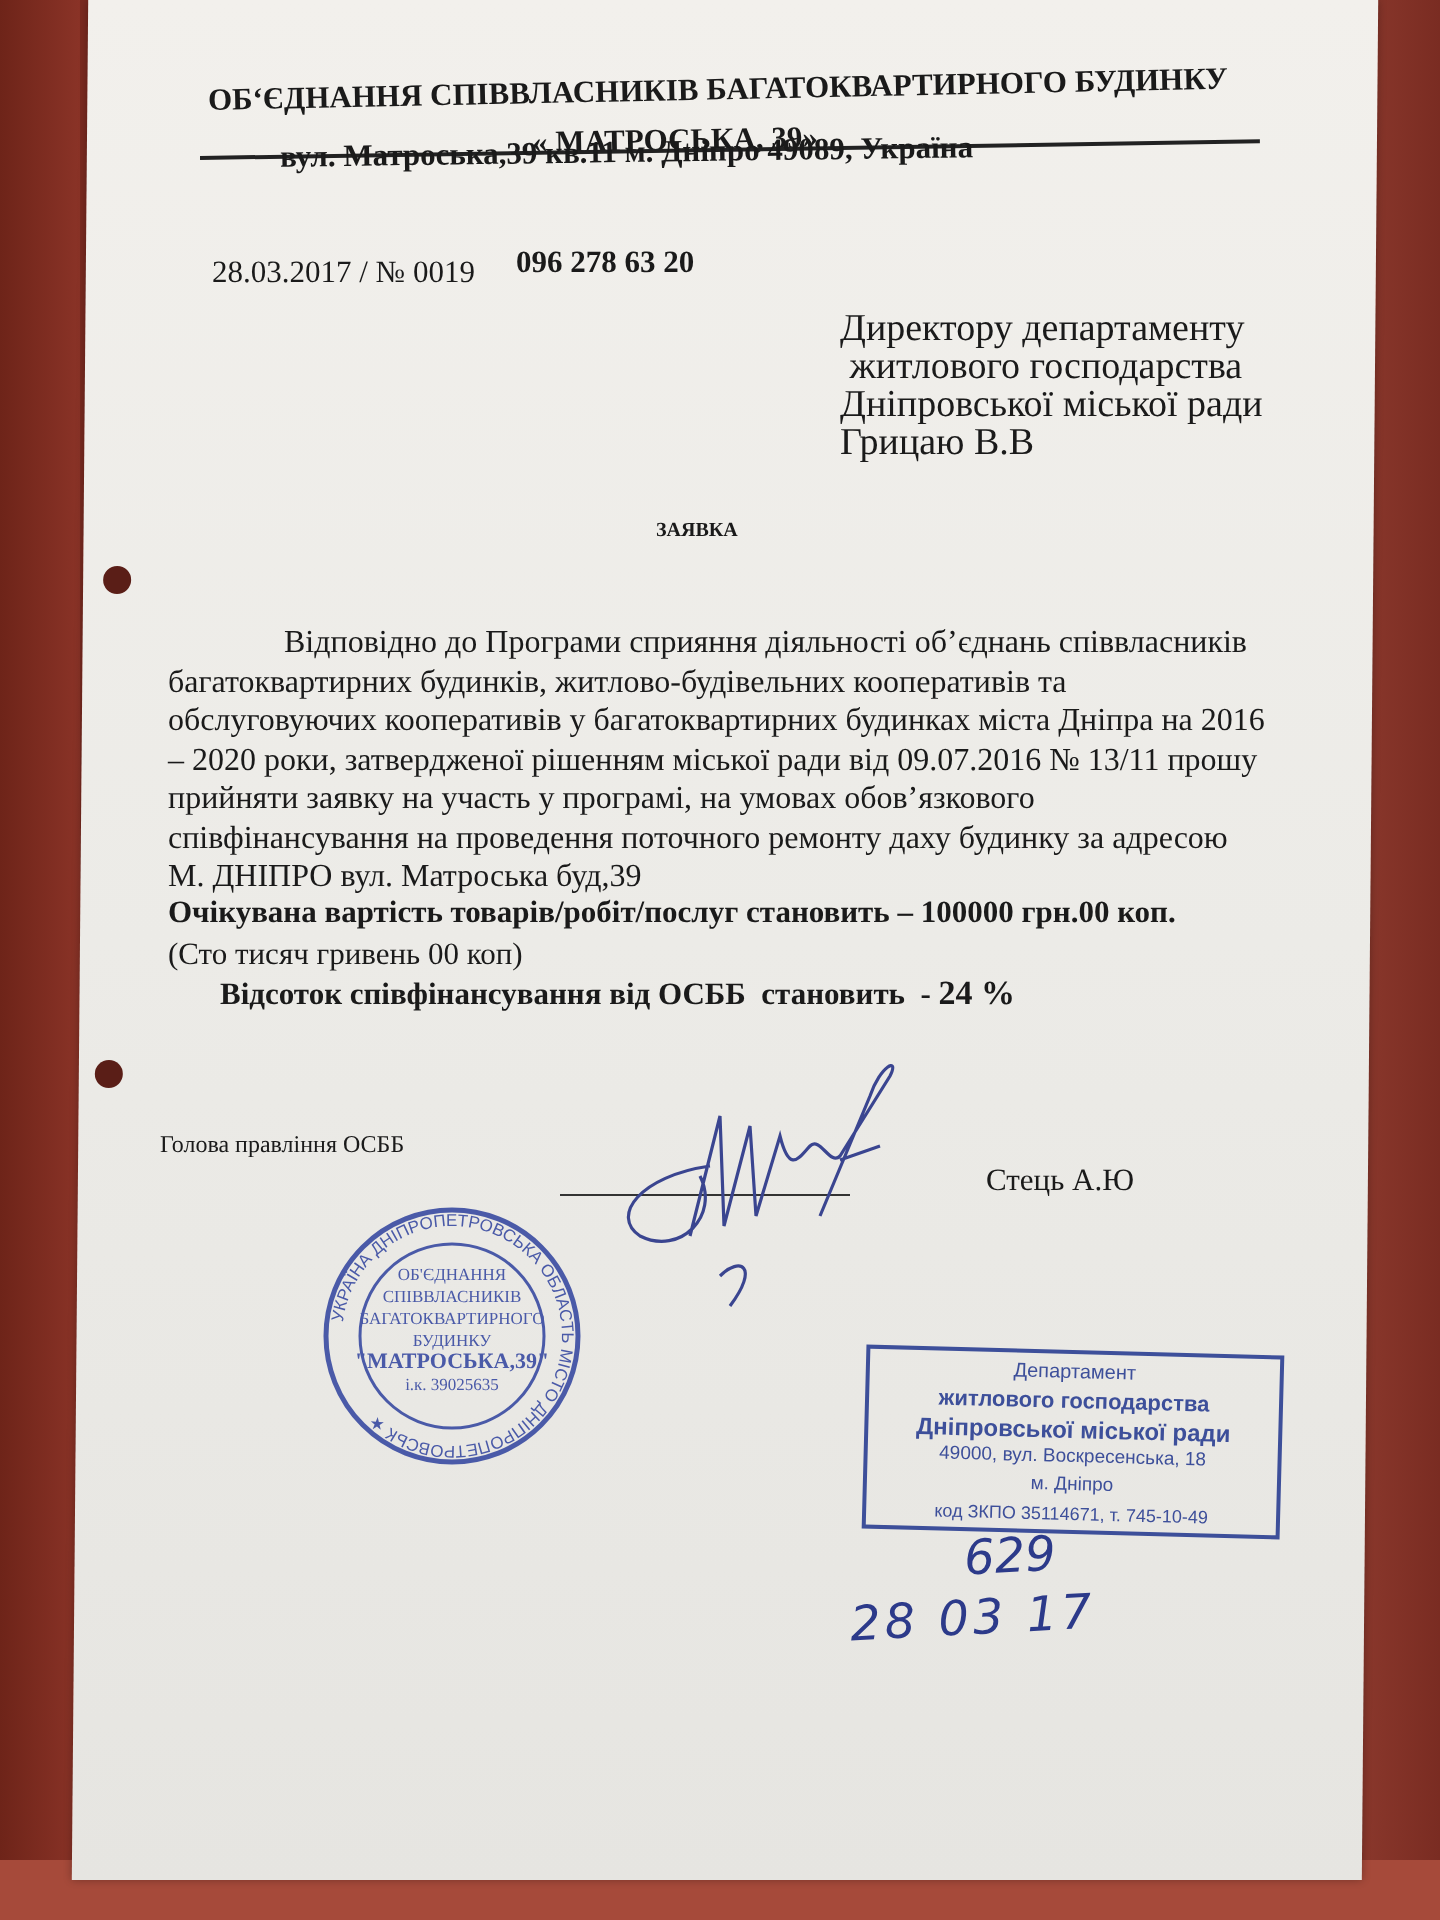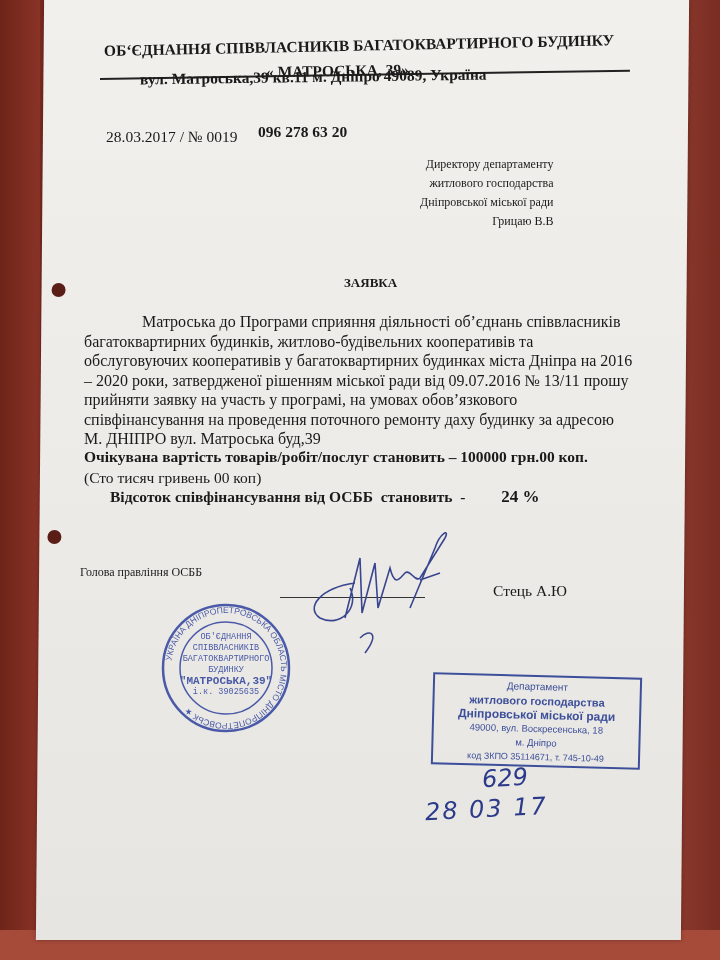--- a/index.html
+++ b/index.html
@@ -9,28 +9,28 @@
   .bg-bottom{position:absolute;left:0;bottom:0;width:720px;height:30px;background:#a64a3a;}
   .paper{position:absolute;left:40px;top:0;width:645px;height:940px;background:linear-gradient(180deg,#f2f0ec 0%,#ecebe7 50%,#e6e5e1 100%);transform:skewX(-0.5deg);box-shadow:0 0 4px rgba(0,0,0,.3);}
   .hole{position:absolute;width:14px;height:14px;border-radius:50%;background:#5a1e17;}
   .abs{position:absolute;white-space:nowrap;}
   .org{left:104px;top:42px;font-weight:bold;font-size:15.5px;transform:rotate(-1.2deg);transform-origin:left center;}
   .org2{left:266px;top:62px;font-weight:bold;font-size:15.5px;transform:rotate(-1deg);}
   .line1{position:absolute;left:100px;top:78px;width:530px;height:1.5px;background:#222;transform:rotate(-0.9deg);transform-origin:left center;}
   .addr{left:140px;top:70px;font-weight:bold;font-size:15.5px;transform:rotate(-0.8deg);}
   .phone{left:258px;top:90px;font-weight:bold;font-size:15.5px;margin-top:33px;}
   .date{left:106px;top:128px;font-weight:normal;font-size:15.5px;}
-  .addressee{left:420px;top:155px;font-size:12px;line-height:19px;text-align:right;}
-  .title{left:344px;top:260px;font-weight:bold;font-size:13px;margin-top:15px;}
+  .addressee{left:420px;top:155px;font-size:19px;line-height:19px;}
+  .title{left:328px;top:260px;font-weight:bold;font-size:10px;}
   .body-p{left:84px;top:312px;font-size:16px;line-height:19.5px;white-space:normal;width:560px;}
   .body-p .indent{padding-left:58px;}
   .cost{left:84px;top:448px;font-weight:bold;font-size:15.5px;}
   .cost-words{left:84px;top:469px;font-size:15.5px;}
   .percent{left:82px;top:487px;font-weight:bold;font-size:15.5px;}
-  .percent b{font-size:17px;margin-left:32px;}
+  .percent b{font-size:17px;}
   .sig-title{left:80px;top:562px;font-size:12px;line-height:20px;}
   .sig-name{left:493px;top:582px;font-size:15.5px;}
   .sig-line{position:absolute;left:280px;top:597px;width:145px;height:1px;background:#333;}
   .seal{position:absolute;left:160px;top:602px;width:132px;height:132px;}
   .stamp{position:absolute;left:432px;top:675px;width:205px;height:88px;border:2.5px solid #3d4f9a;transform:rotate(1.5deg);color:#3d4f9a;font-family:"Liberation Sans",sans-serif;text-align:center;}
   .stamp div{line-height:14px;}
   .hand{position:absolute;font-family:"DejaVu Sans",sans-serif;font-style:italic;color:#2c3a8a;}
   .reg-no{left:482px;top:764px;font-size:24px;transform:rotate(-3deg);}
   .reg-date{left:425px;top:795px;font-size:24px;letter-spacing:2px;transform:rotate(-3deg);}
 </style>
@@ -57,21 +57,21 @@
 <div class="abs addressee">
   <div>Директору департаменту</div>
   <div style="white-space:pre;"> житлового господарства</div>
   <div>Дніпровської міської ради</div>
   <div>Грицаю В.В</div>
 </div>
 
 <div class="abs title">ЗАЯВКА</div>
 
 <div class="abs body-p">
-  <div class="indent">Матроська до Програми сприяння діяльності об’єднань співвласників</div>
+  <div class="indent">Відповідно до Програми сприяння діяльності об’єднань співвласників</div>
   <div>багатоквартирних будинків, житлово-будівельних кооперативів та</div>
   <div>обслуговуючих кооперативів у багатоквартирних будинках міста Дніпра на 2016</div>
   <div>– 2020 роки, затвердженої рішенням міської ради від 09.07.2016 № 13/11 прошу</div>
   <div>прийняти заявку на участь у програмі, на умовах обов’язкового</div>
   <div>співфінансування на проведення поточного ремонту даху будинку за адресою</div>
   <div>М. ДНІПРО  вул. Матроська буд,39</div>
 </div>
 
 <div class="abs cost">Очікувана вартість товарів/робіт/послуг становить – 100000 грн.00 коп.</div>
 <div class="abs cost-words">(Сто тисяч гривень 00 коп)</div>
@@ -90,21 +90,21 @@
 
 <div class="seal">
   <svg width="132" height="132" viewBox="0 0 132 132">
     <circle cx="66" cy="66" r="63" fill="none" stroke="#4a5aa8" stroke-width="2.5"></circle>
     <circle cx="66" cy="66" r="46" fill="none" stroke="#4a5aa8" stroke-width="1.5"></circle>
     <defs>
         <path id="ring" d="M66 66 m-55 0 a55 55 0 1 1 110 0 a55 55 0 1 1 -110 0"></path>
       </defs>
     <text font-family="Liberation Sans, sans-serif" font-size="8.5" fill="#4a5aa8"><textPath href="#ring" startOffset="2%">УКРАЇНА ДНІПРОПЕТРОВСЬКА ОБЛАСТЬ МІСТО ДНІПРОПЕТРОВСЬК ★</textPath></text>
   </svg>
-  <div class="abs" style="left:0;top:30px;width:132px;text-align:center;color:#4a5aa8;font-family:Liberation Mono, monospace;font-size:8.5px;line-height:11px;">
+  <div class="abs" style="left:0;top:30px;width:132px;text-align:center;color:#4a5aa8;font-family:Liberation Serif, serif;font-size:8.5px;line-height:11px;">
     <div>ОБ'ЄДНАННЯ</div>
     <div>СПІВВЛАСНИКІВ</div>
     <div>БАГАТОКВАРТИРНОГО</div>
     <div>БУДИНКУ</div>
     <div style="font-size:11px;font-weight:bold;">"МАТРОСЬКА,39"</div>
     <div>і.к. 39025635</div>
   </div>
 </div>
 
 <div class="stamp">

